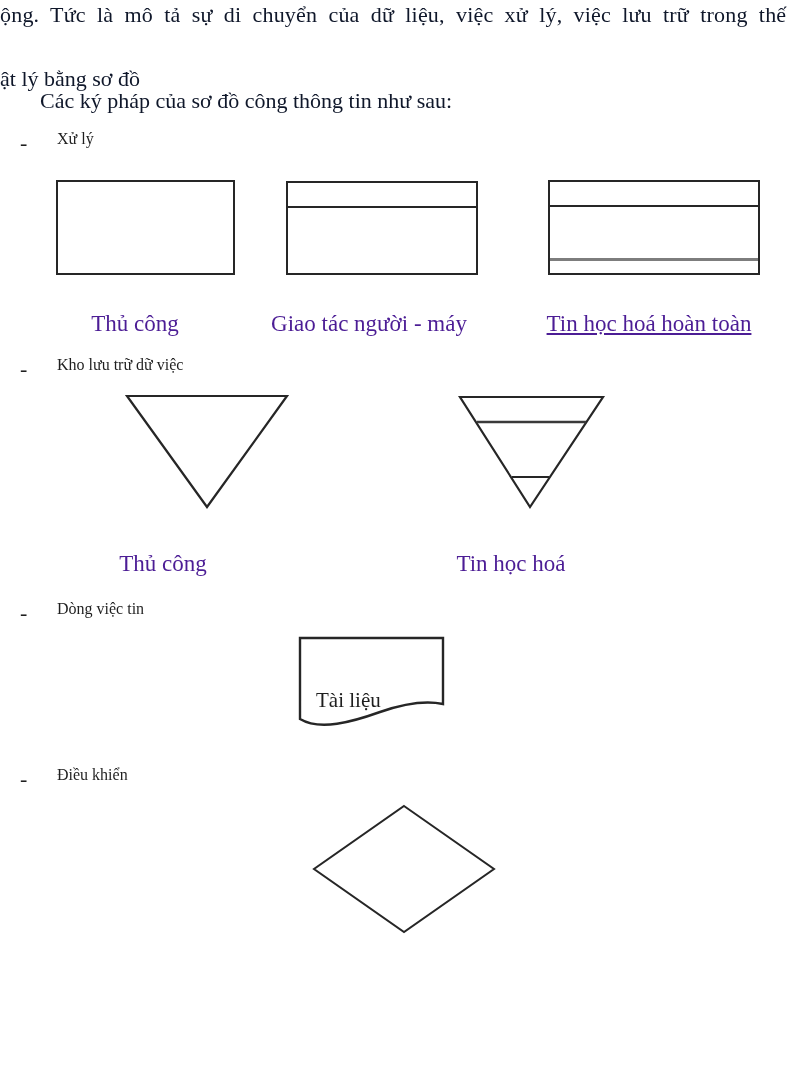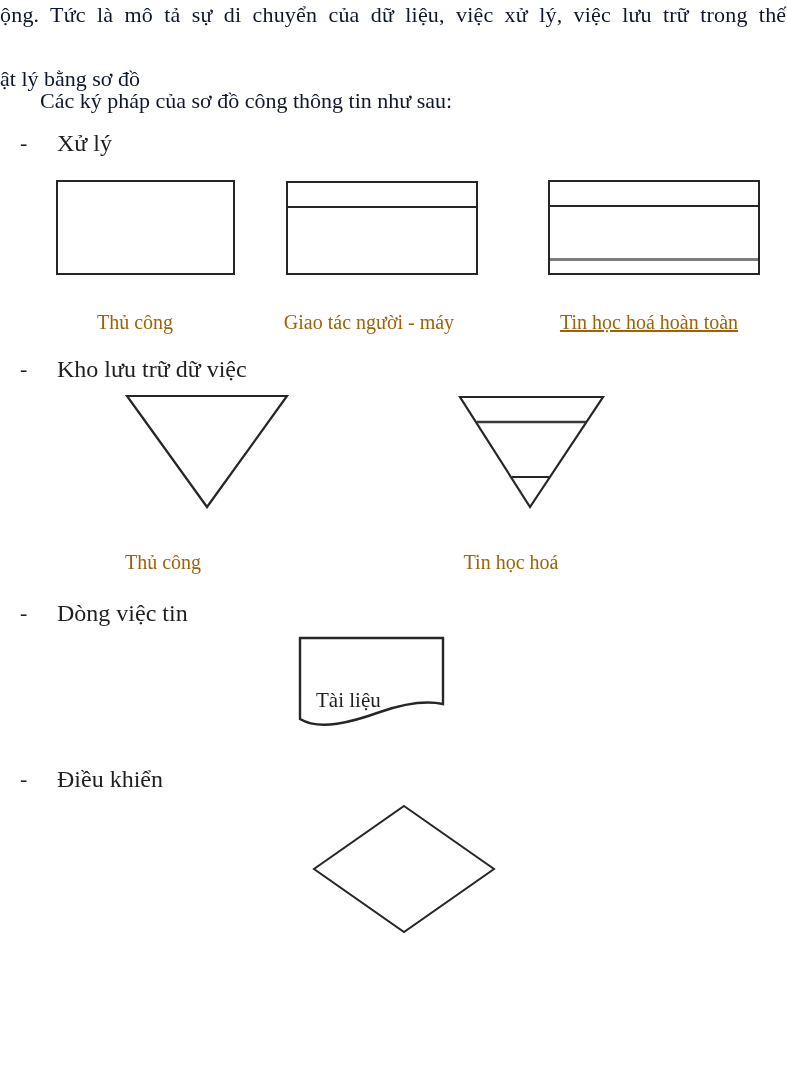--- a/index.html
+++ b/index.html
@@ -15,42 +15,42 @@
   .abs { position: absolute; }
   .body-text {
     font-size: 22px;
     line-height: 1.25;
     white-space: nowrap;
     color: #0f172a;
   }
   .justified { word-spacing: 5.5px; letter-spacing: 0.2px; }
   .bullet-row { position: absolute; left: 0; width: 787px; }
   .bullet-dash { position: absolute; left: 20px; font-size: 22px; }
-  .bullet-label { position: absolute; left: 57px; font-size: 24px; white-space: nowrap; }
+  .bullet-label { position: absolute; left: 57px; font-size: 16px; white-space: nowrap; }
   .shape-rect {
     position: absolute;
     border: 2px solid #262626;
     background: #ffffff;
   }
   .inner-line-dark {
     position: absolute;
     left: 0; right: 0;
     border-top: 2px solid #262626;
   }
   .inner-line-gray {
     position: absolute;
     left: 0; right: 0;
     border-top: 3px solid #7d7d7d;
   }
   .shape-label {
     position: absolute;
-    font-size: 20px;
+    font-size: 23px;
     white-space: nowrap;
     transform: translateX(-50%);
-    color: #a16207;
+    color: #4c1d95;
   }
   .svg-layer {
     position: absolute;
     left: 0; top: 0;
     width: 787px; height: 1080px;
     pointer-events: none;
   }
   .doc-label {
     position: absolute;
     left: 316px; top: 648px;

